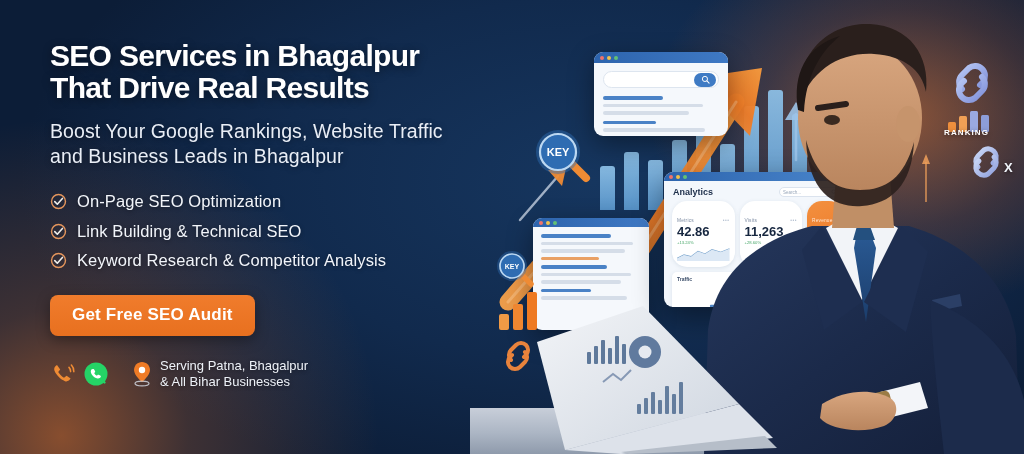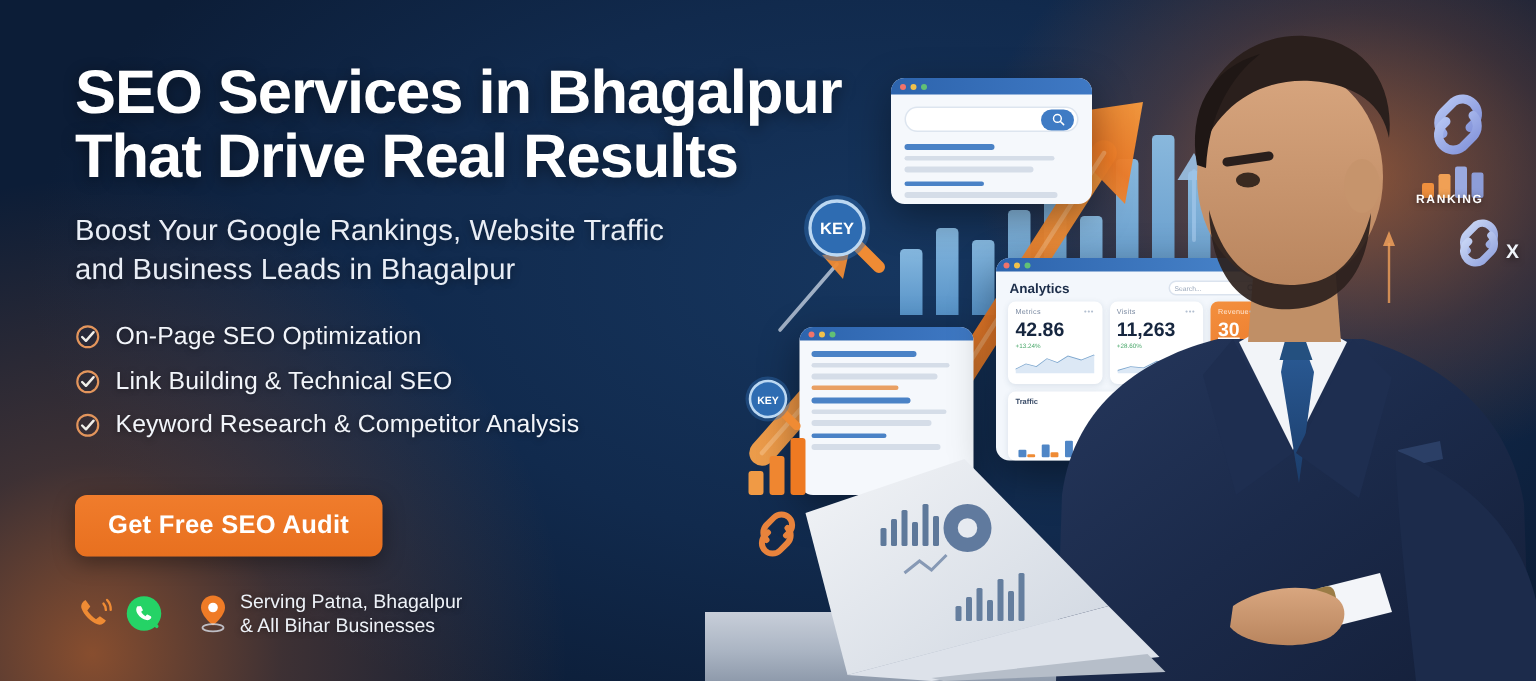--- a/index.html
+++ b/index.html
@@ -18,40 +18,40 @@
       radial-gradient(ellipse 34% 60% at 88% 26%, rgba(214,110,45,0.62) 0%, rgba(160,80,40,0.30) 40%, rgba(20,40,70,0.0) 72%),
       radial-gradient(ellipse 70% 90% at 58% 40%, #16365f 0%, #112a4d 45%, #0c1d37 80%),
       linear-gradient(135deg, #0a1426 0%, #10223d 40%, #0d1d35 70%, #0a1729 100%);
   }
 
   
   .left-col {
     position:absolute; left:50px; top:40px; width:540px; z-index:30;
   }
   .headline {
-    font-size:41px; line-height:1.06; font-weight:bold; color:#ffffff;
+    font-size:30px; line-height:1.06; font-weight:bold; color:#ffffff;
     letter-spacing:-0.7px; text-shadow:0 2px 10px rgba(0,0,0,0.45);
   }
   .headline .l2 { display:block; }
   .subhead {
     margin-top:15px; font-size:19.5px; line-height:1.32; color:#e9eef6;
     font-weight:400; letter-spacing:0.1px;
     text-shadow:0 1px 6px rgba(0,0,0,0.4);
   }
   .bullets { margin-top:22px; }
   .bullet-row {
     display:flex; align-items:center; gap:10px; margin-bottom:10.5px;
   }
   .check-icon { width:17px; height:17px; flex:none; display:block; }
   .bullet-label {
     font-size:16.5px; color:#f2f5fa; letter-spacing:0.1px;
     text-shadow:0 1px 4px rgba(0,0,0,0.4);
   }
   .cta-btn {
-    margin-top:26px;
+    margin-top:14px;
     display:inline-flex; align-items:center; justify-content:center;
     height:41px; padding:0 22px;
     background:linear-gradient(180deg,#f07c2c 0%,#e8701f 100%);
     border:none; border-radius:8px; cursor:pointer;
     box-shadow:0 4px 14px rgba(0,0,0,0.35);
     font-family:"Liberation Sans", sans-serif;
     font-size:17px; font-weight:bold; color:#ffffff; letter-spacing:0.2px;
   }
   .contact-row {
     margin-top:22px; display:flex; align-items:center; gap:22px;
@@ -120,21 +120,21 @@
   }
   .an-title { font-size:9px; font-weight:bold; color:#1d2e4a; }
   .an-search {
     width:62px; height:10px; border-radius:5px; background:#fff;
     border:1px solid #dbe3ee; display:flex; align-items:center;
     padding:0 3px; justify-content:space-between;
   }
   .an-search-txt { font-size:4.5px; color:#9aa8bb; }
   .stat-row { display:flex; gap:5px; padding:0 8px; }
   .stat {
-    flex:1; background:#fff; border-radius:5px; padding:4px 5px 2px;
+    flex:1; background:#fff; border-radius:15px; padding:16px 5px 2px;
     box-shadow:0 1px 4px rgba(40,70,110,0.12);
   }
   .stat.orange {
     background:linear-gradient(160deg,#f3903f,#ea7425); color:#fff;
   }
   .stat-top { display:flex; justify-content:space-between; align-items:center; }
   .stat-name { font-size:4.8px; color:#7d8ca3; letter-spacing:0.2px; }
   .stat.orange .stat-name { color:#ffe6d2; }
   .stat-dots { font-size:5px; color:#b3bfd0; letter-spacing:0.5px; }
   .stat-val { font-size:13px; font-weight:bold; color:#16263f; margin-top:1px; }

